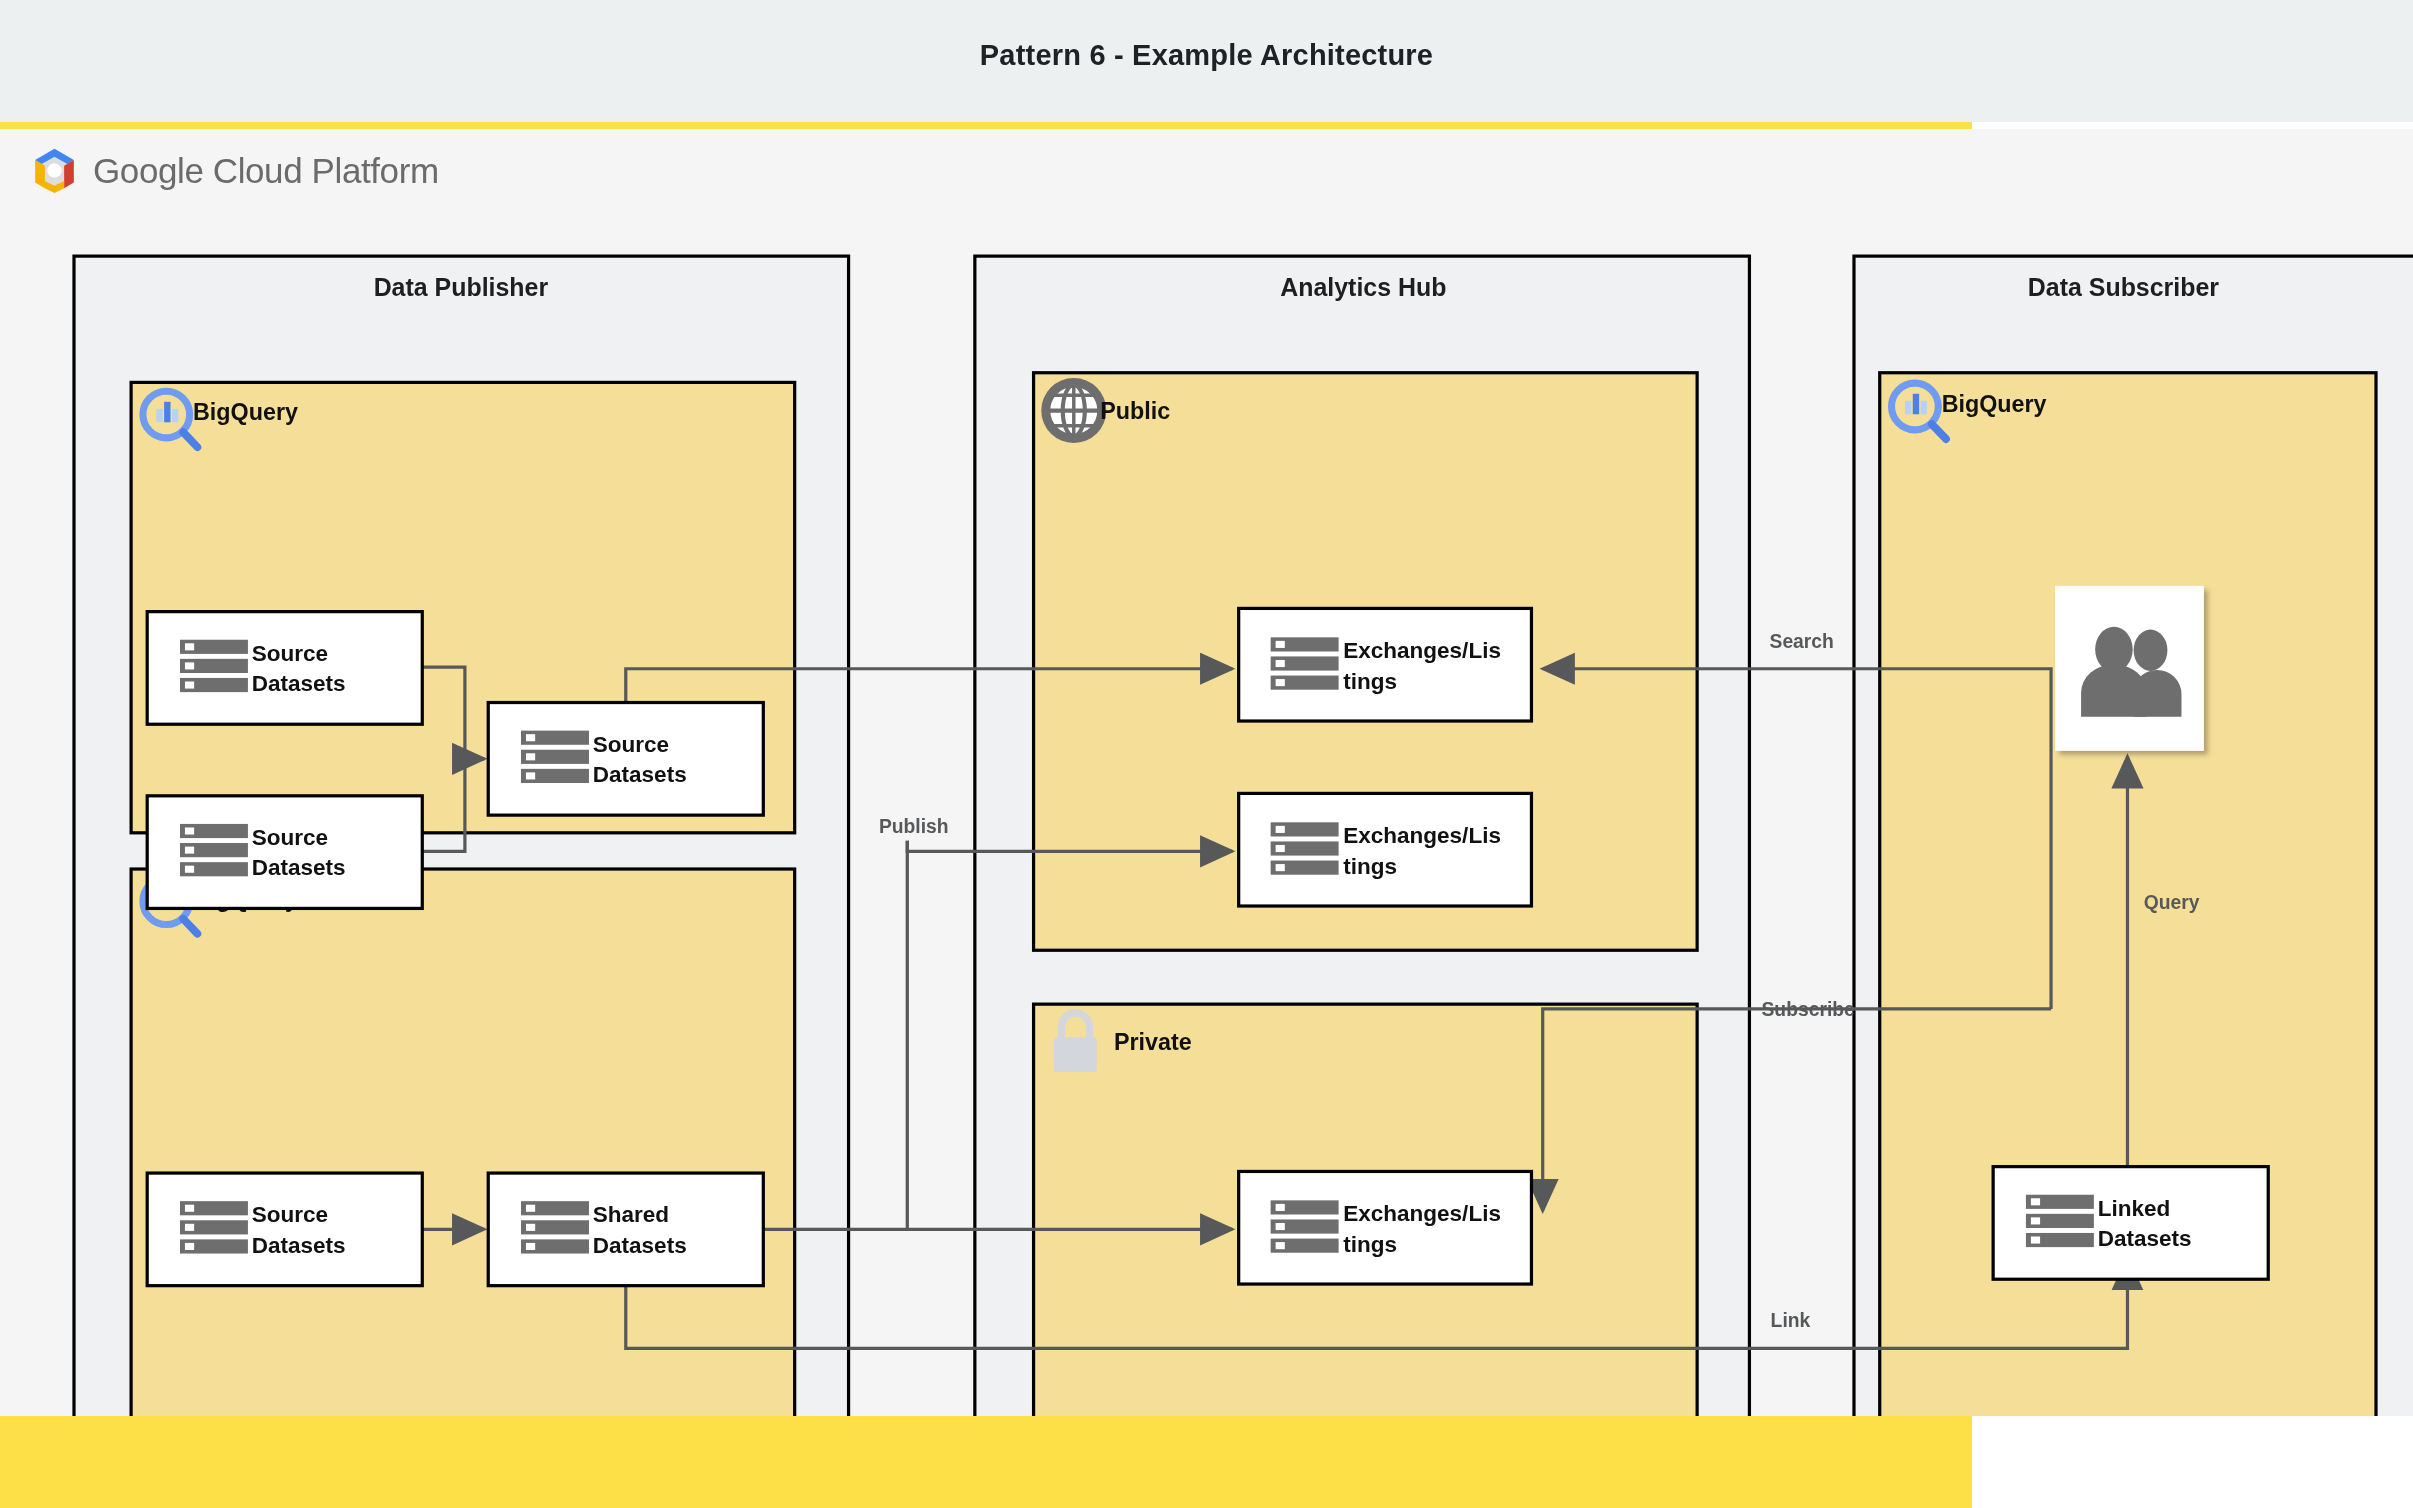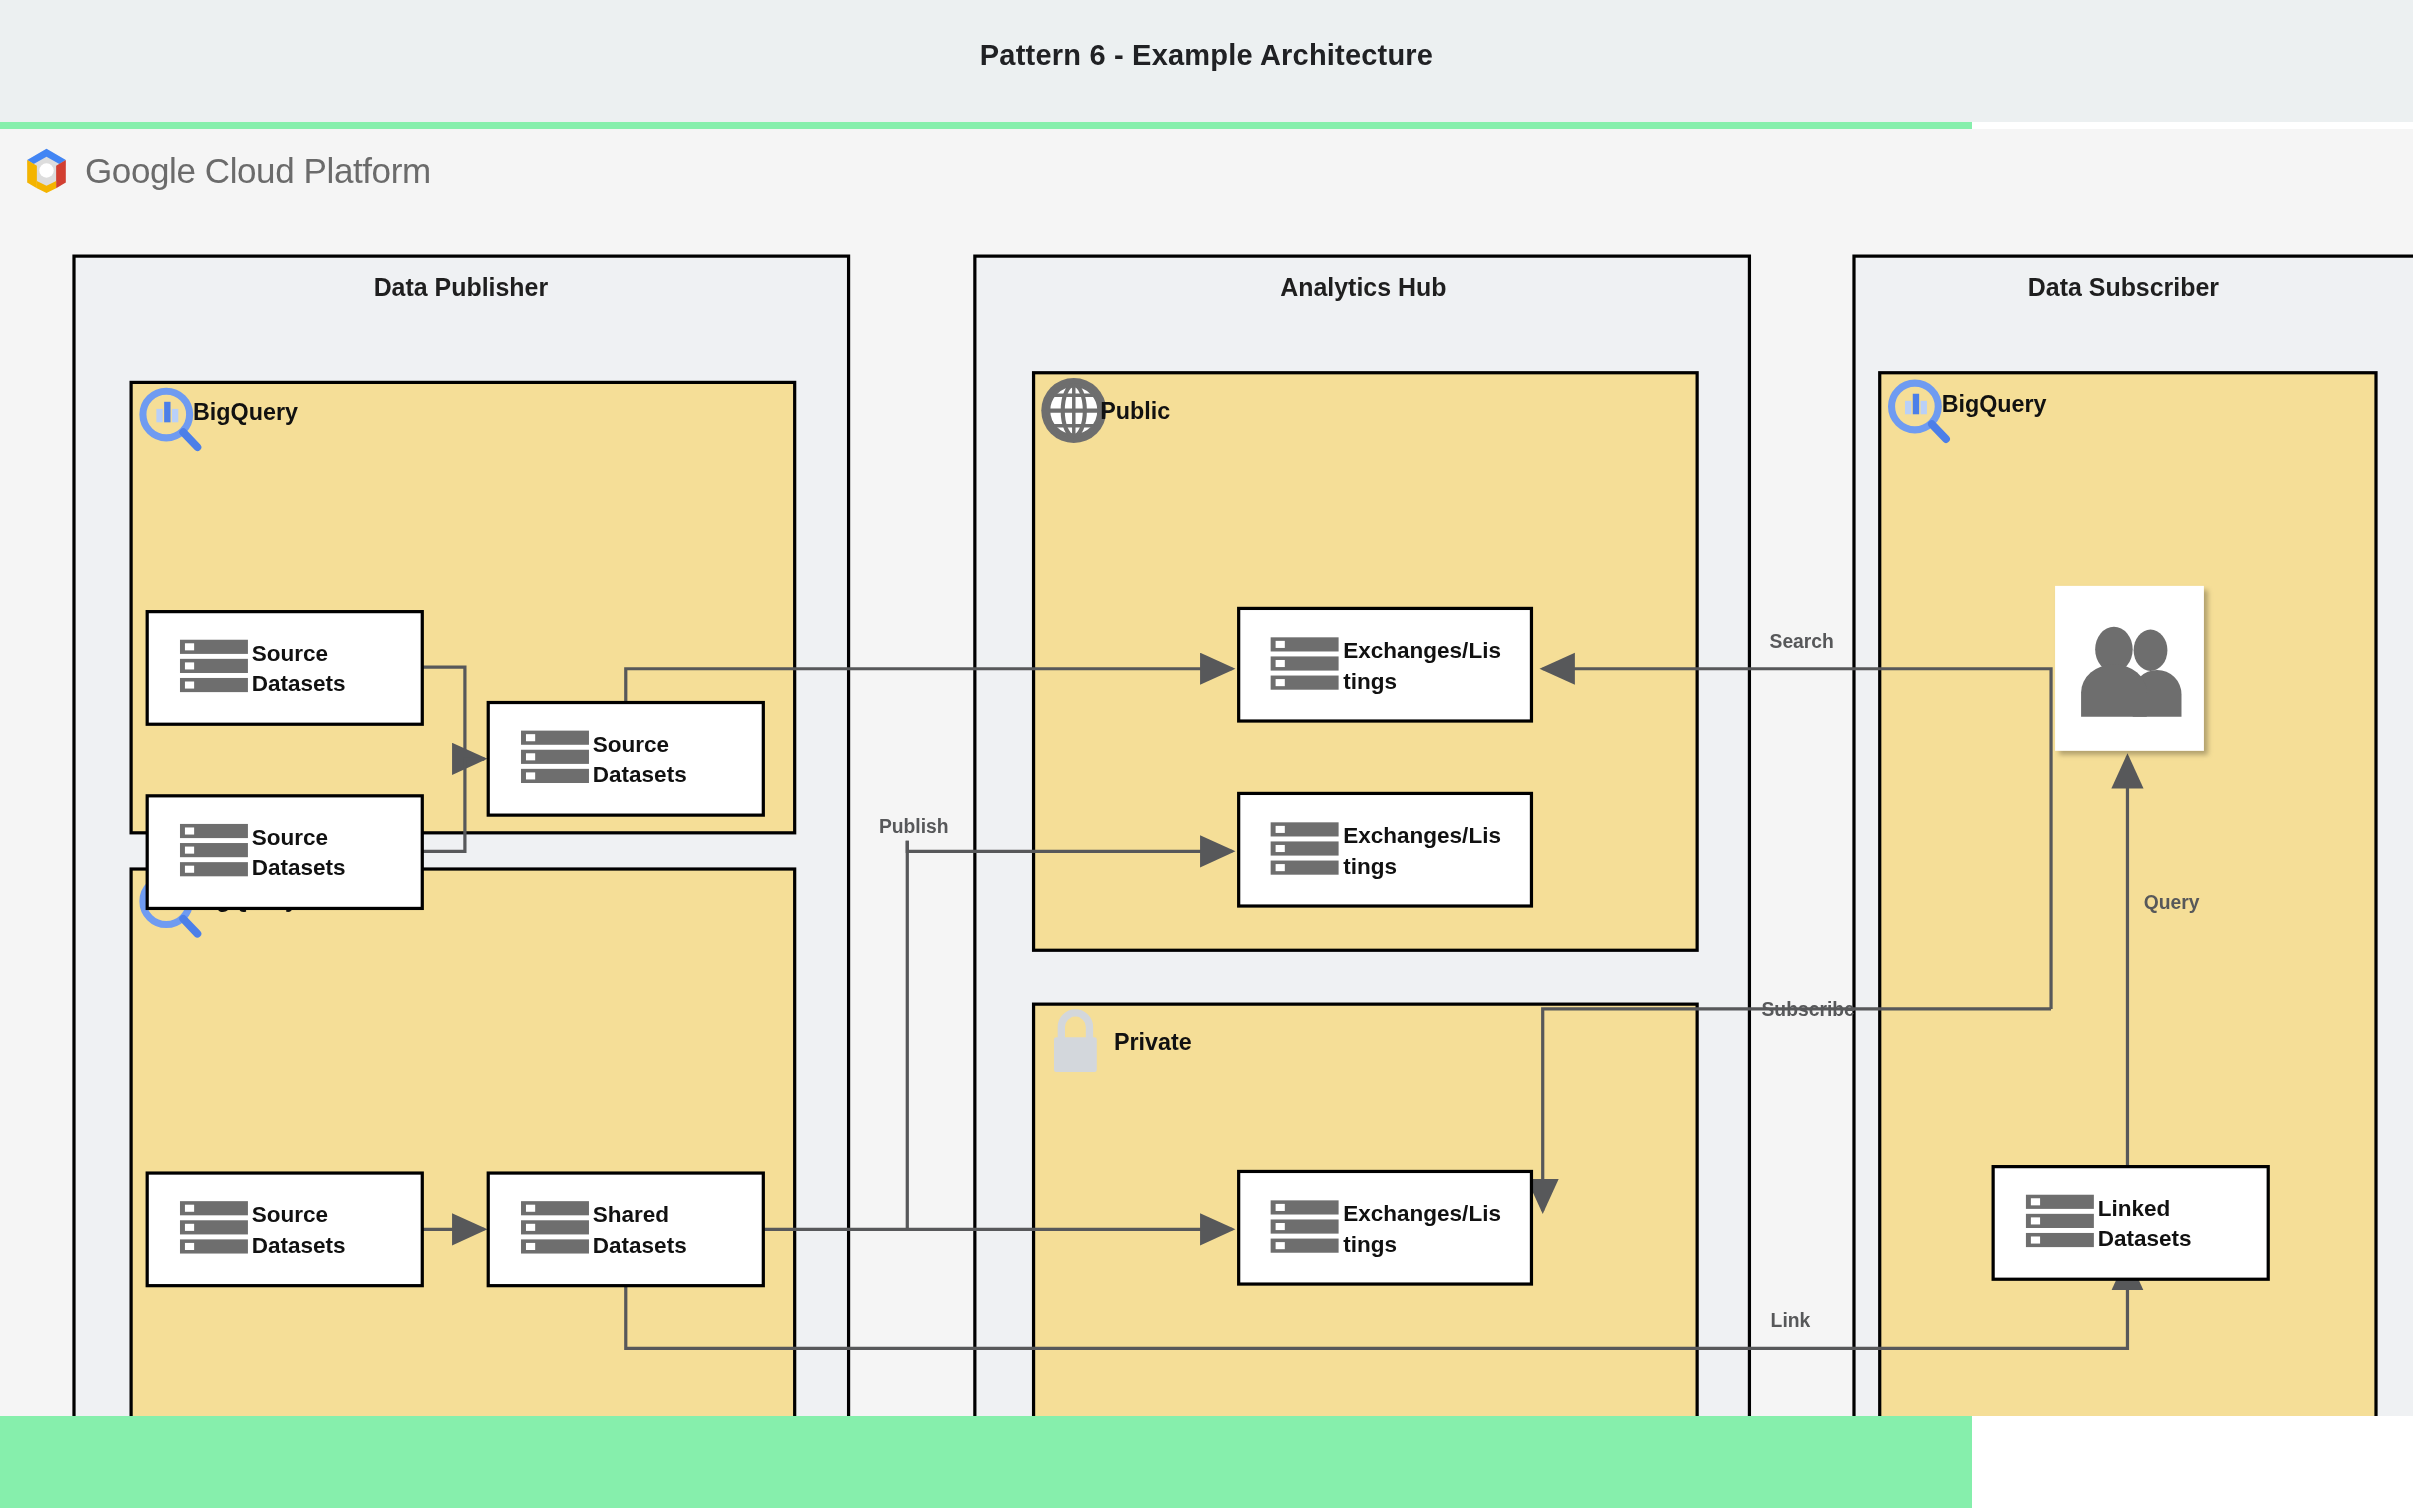--- a/index.html
+++ b/index.html
@@ -1,22 +1,22 @@
 <!DOCTYPE html>
 <html style="font-size:13px"><head>
 <meta charset="utf-8">
 <style>
   html,body{margin:0;padding:0;background:#ffffff;}
   body{width:2413px;height:1508px;font-family:"Liberation Sans",sans-serif;overflow:hidden;}
-  #page{position:relative;width:1972px;height:1508px;background:#86efac;}
+  #page{position:relative;width:1972px;height:1508px;background:#fde047;}
   .title-band{position:absolute;left:0;top:0;width:2413px;height:122px;background:#ecf0f1;}
   .title-text{position:absolute;left:0;top:39px;width:2413px;text-align:center;
     font-size:29px;font-weight:bold;color:#202124;letter-spacing:0.2px;}
   .gcp-panel{position:absolute;left:0;top:129px;width:2413px;height:1287px;background:#f5f5f5;}
-  .gcp-logo{position:absolute;left:24px;top:147px;display:flex;align-items:center;gap:16px;}
+  .gcp-logo{position:absolute;left:32px;top:147px;display:flex;align-items:center;gap:16px;}
   .gcp-word{font-size:35px;color:#6b6b6b;letter-spacing:-0.4px;white-space:nowrap;}
   .gcp-word b{font-weight:400;}
   svg.diagram{position:absolute;left:0;top:129px;width:2413px;height:1287px;}
   .lane-title{font-family:"Liberation Sans",sans-serif;font-size:31px;font-weight:bold;fill:#1f1f1f;}
   .grp-label{font-family:"Liberation Sans",sans-serif;font-size:29px;font-weight:bold;fill:#111111;}
   .node-label{font-family:"Liberation Sans",sans-serif;font-size:28px;font-weight:bold;fill:#111111;}
   .edge-label{font-family:"Liberation Sans",sans-serif;font-size:24px;font-weight:bold;fill:#57585a;}
 </style>
 </head>
 <body>

